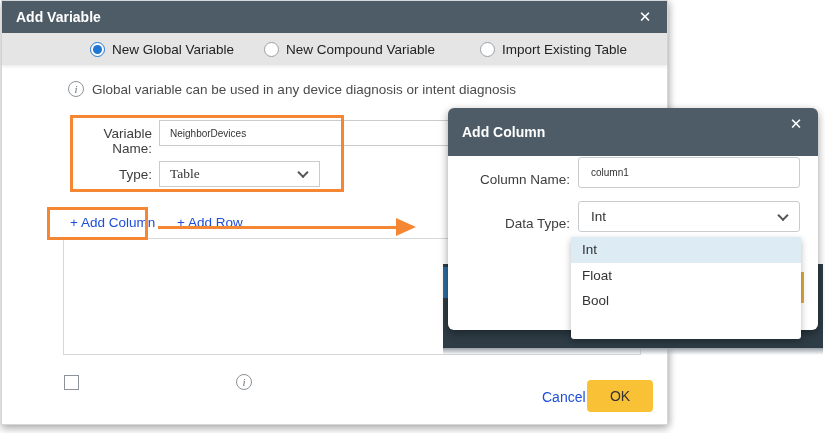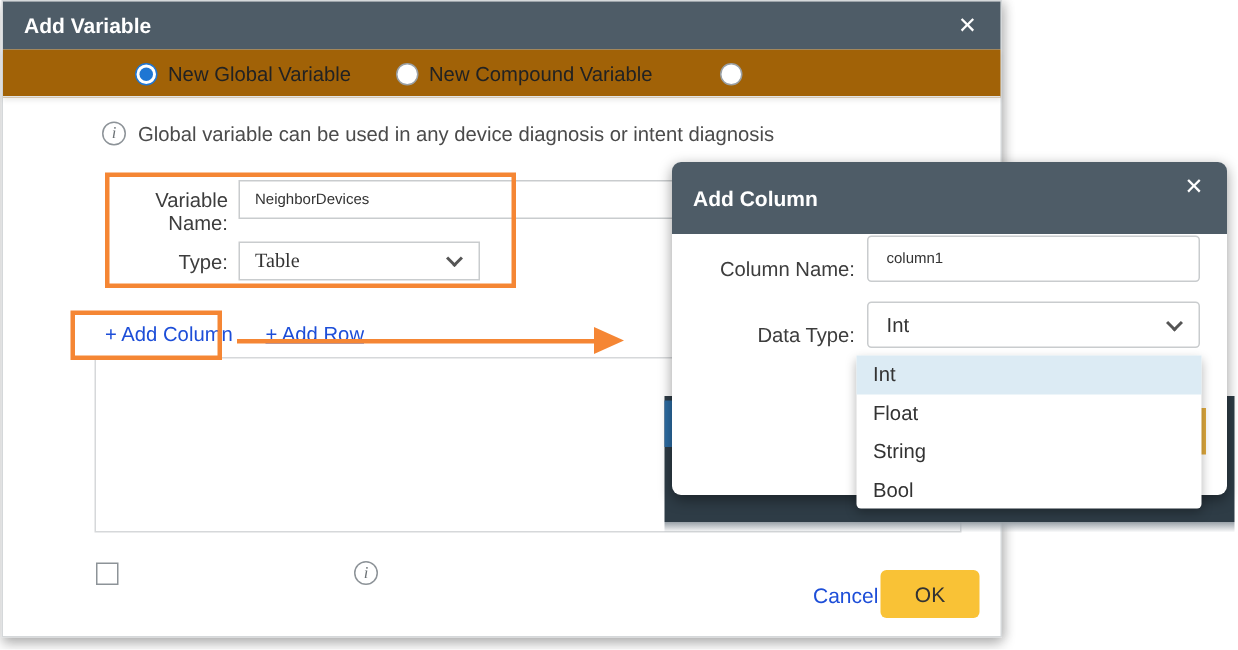--- a/index.html
+++ b/index.html
@@ -11,21 +11,21 @@
   #stage { position:relative; width:825px; height:433px; background:#fff; }
   .dlg-main { left:1px; top:0; width:667px; height:425px; background:#fff;
               border:1px solid #d5d8da;
               box-shadow:0 4px 8px rgba(0,0,0,.28), 3px 0 6px rgba(0,0,0,.10); z-index:1; }
   .dlg-header { left:0; top:0; width:100%; height:32px; background:#4e5c67;
                 display:flex; align-items:center; }
   .dlg-title { color:#fff; font-size:14px; font-weight:bold; padding-left:14px; }
   .close-x { position:absolute; right:10px; top:0; height:32px; width:24px; color:#fff;
              font-size:15px; display:flex; align-items:center; justify-content:center; cursor:pointer; }
 
-  .radio-row { left:0; top:32px; width:665px; height:32px; background:#a16207;
+  .radio-row { left:0; top:32px; width:665px; height:32px; background:#e5e5e5;
                border-bottom:1px solid #e2e4e6; box-shadow:0 2px 3px rgba(0,0,0,.07); }
   .radio-opt { position:absolute; top:0; height:32px; display:flex; align-items:center; cursor:pointer; }
   .radio-circle { width:15px; height:15px; border-radius:50%; border:1px solid #9aa0a5;
                   background:#fff; display:inline-block; position:relative; }
   .radio-circle.sel { border-color:#1f76d3; }
   .radio-circle.sel::after { content:""; position:absolute; left:2px; top:2px; width:9px; height:9px;
                   border-radius:50%; background:#1f76d3; }
   .radio-label { margin-left:7px; font-size:13.5px; color:#222; }
 
   .info-icon { width:16px; height:16px; border-radius:50%; border:1px solid #8d9398; color:#6b7175;
@@ -92,20 +92,21 @@
       <span class="radio-opt" style="left:88px;">
         <span class="radio-circle sel"></span>
         <span class="radio-label">New Global Variable</span>
       </span>
       <span class="radio-opt" style="left:262px;">
         <span class="radio-circle"></span>
         <span class="radio-label">New Compound Variable</span>
       </span>
       <span class="radio-opt" style="left:478px;">
         <span class="radio-circle"></span>
+        <span class="radio-label">Import Existing Table</span>
       </span>
     </div>
 
     <span class="abs info-icon" style="left:66px; top:80px;">i</span>
     <span class="abs info-text" style="left:90px; top:81px;">Global variable can be used in any device diagnosis or intent diagnosis</span>
 
     <div class="abs fld-label" style="left:60px; top:125px; width:90px;">Variable Name:</div>
     <div class="abs txt-input" style="left:157px; top:119px; width:301px; height:26px;">NeighborDevices</div>
 
     <div class="abs fld-label" style="left:60px; top:166px; width:90px;">Type:</div>
@@ -150,17 +151,16 @@
       <span>Int</span>
       <span class="chev"></span>
     </div>
 
     <div class="abs yellow-sliver"></div>
   </div>
 
   <div class="abs dropdown">
     <div class="dd-item selected">Int</div>
     <div class="dd-item">Float</div>
-    <div class="dd-item">String</div>
     <div class="dd-item">Bool</div>
   </div>
 
 </div>
 
 </body></html>

